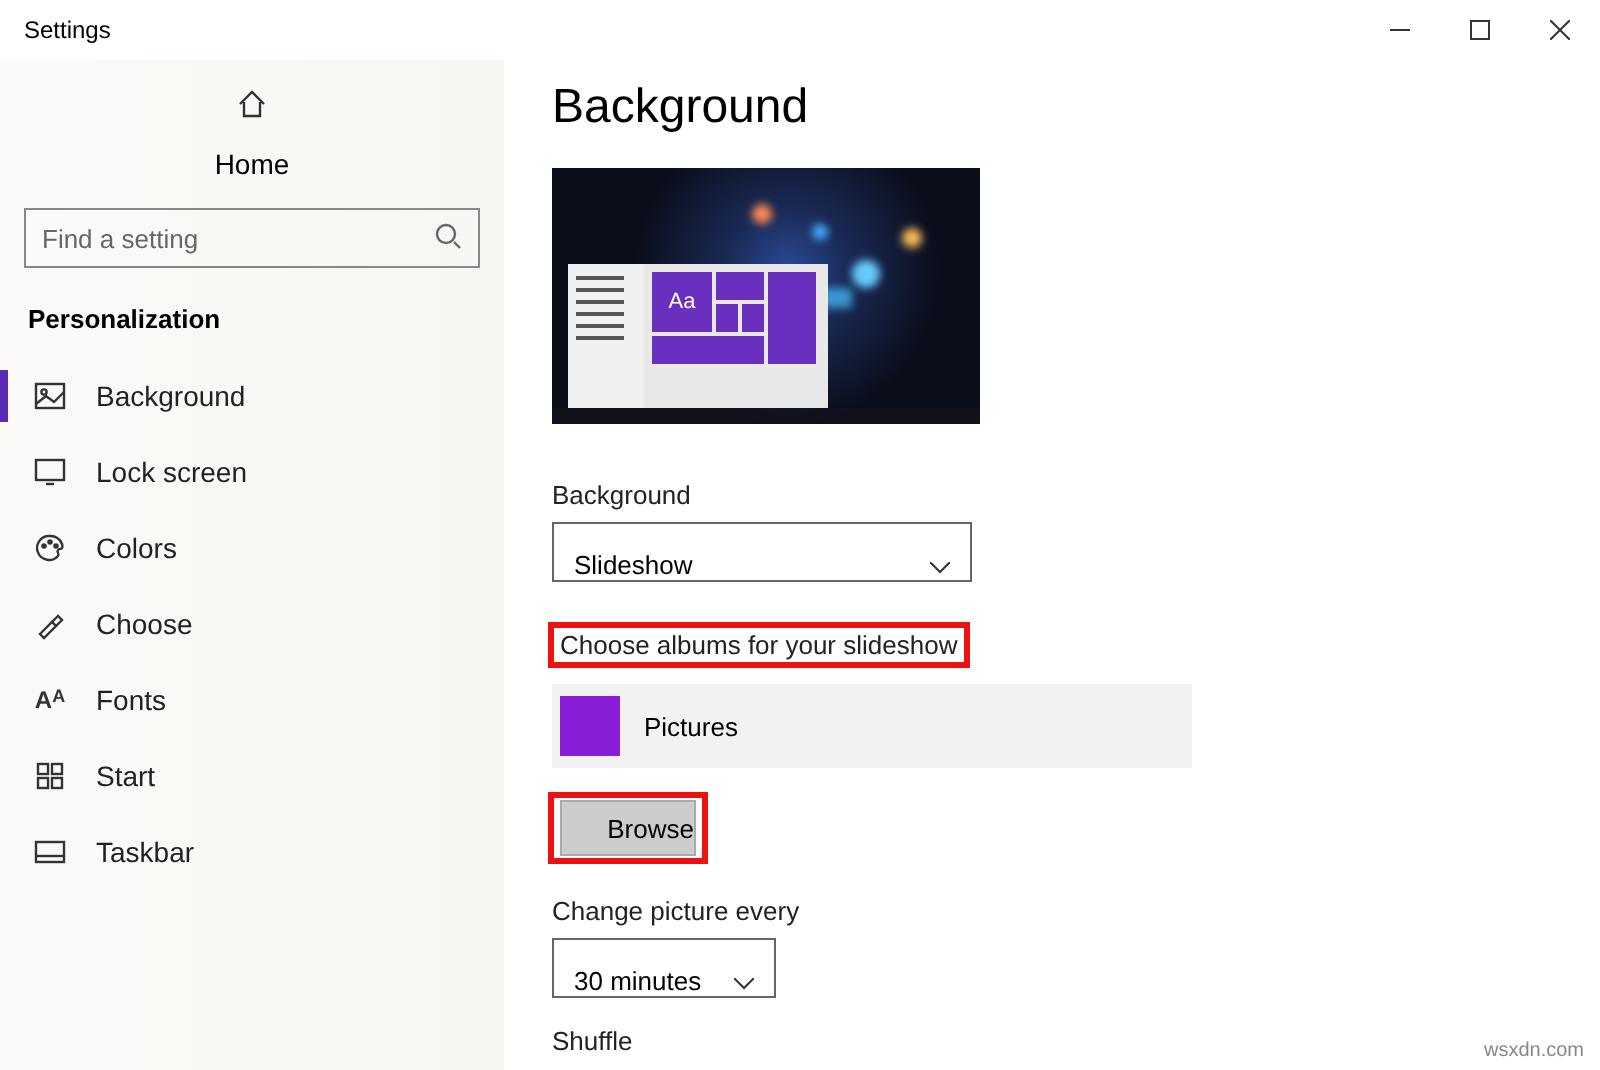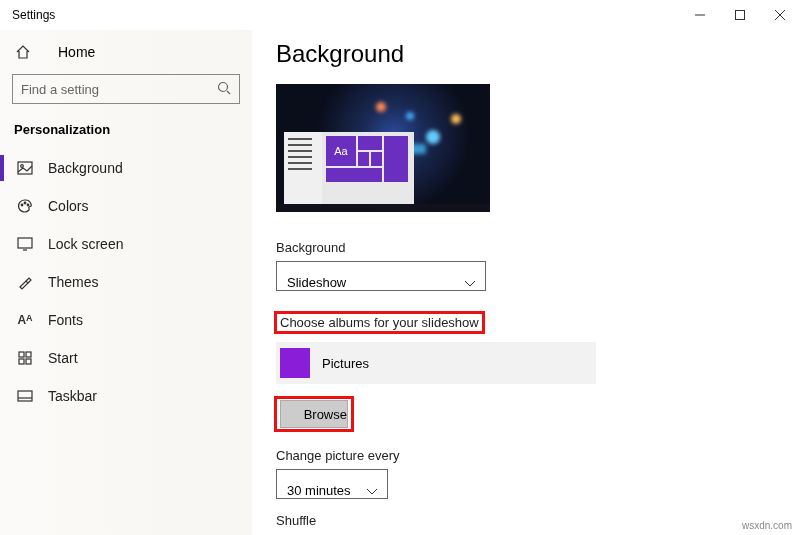--- a/index.html
+++ b/index.html
@@ -4,21 +4,21 @@
 <style>
 * { margin: 0; padding: 0; box-sizing: border-box; font-family: "Segoe UI", sans-serif; }
 body { width: 800px; height: 535px; background: #fff; overflow: hidden; position: relative; }
 
 .titlebar { display: flex; align-items: center; height: 30px; padding-left: 12px; font-size: 12px; }
 .titlebar-spacer { flex: 1; }
 .win-btn { width: 40px; height: 30px; display: flex; align-items: center; justify-content: center; color: #333; cursor: default; }
 
 .layout { display: flex; height: calc(100% - 30px); }
 .sidebar { width: 252px; padding: 6px 10px 0 10px; background: linear-gradient(to right, #fbfaf8, #f7f6f2); }
-.home-row { display: flex; align-items: center; gap: 26px; padding: 8px 4px 10px 4px; font-size: 14px; }
+.home-row { display: flex; align-items: center; gap: 14px; padding: 8px 4px 10px 4px; font-size: 14px; flex-direction: column; }
 .search-box { display: flex; align-items: center; justify-content: space-between; border: 1px solid #888; height: 30px; padding: 0 8px; margin: 4px 2px 14px 2px; font-size: 13px; color: #666; text-align: right; }
 .group-label { font-size: 13px; font-weight: 600; padding: 4px 4px 12px 4px; }
 .nav-item { position: relative; display: flex; align-items: center; gap: 14px; height: 38px; padding-left: 6px; font-size: 14px; color: #222; }
 .nav-item.active::before { content: ""; position: absolute; left: -10px; top: 6px; bottom: 6px; width: 4px; background: #5b2ab5; }
 .nav-icon { width: 18px; display: flex; justify-content: center; color: #333; }
 
 .content { flex: 1; padding: 10px 0 0 24px; overflow: hidden; }
 .page-title { font-size: 24px; font-weight: 400; margin-bottom: 16px; }
 
 .preview { width: 214px; height: 128px; position: relative; background: #0a0d1a; margin-bottom: 28px; overflow: hidden; }
@@ -95,46 +95,46 @@
           <svg width="16" height="14" viewBox="0 0 16 14" fill="none" stroke="#333" stroke-width="1.2">
             <rect x="1" y="1" width="14" height="12"></rect>
             <circle cx="5" cy="5" r="1.3"></circle>
             <path d="M1 11 L6 7 L10 10 L15 5"></path>
           </svg>
         </span>
       <span>Background</span>
     </div>
     <div class="nav-item">
       <span class="nav-icon">
+          <svg width="16" height="14" viewBox="0 0 16 14" fill="none" stroke="#333" stroke-width="1.2">
+            <rect x="1" y="1" width="14" height="10"></rect>
+            <line x1="6" y1="13" x2="10" y2="13"></line>
+          </svg>
+        </span>
+      <span>Lock screen</span>
+    </div>
+    <div class="nav-item">
+      <span class="nav-icon">
           <svg width="16" height="16" viewBox="0 0 16 16" fill="none" stroke="#333" stroke-width="1.2">
             <path d="M8 2a6 6 0 1 0 4 10c1-1-1-2 0-3s3 0 2-3a6 6 0 0 0-6-4z"></path>
             <circle cx="5" cy="7" r="0.8" fill="#333"></circle>
             <circle cx="8" cy="5" r="0.8" fill="#333"></circle>
             <circle cx="11" cy="7" r="0.8" fill="#333"></circle>
           </svg>
         </span>
       <span>Colors</span>
     </div>
     <div class="nav-item">
       <span class="nav-icon">
-          <svg width="16" height="14" viewBox="0 0 16 14" fill="none" stroke="#333" stroke-width="1.2">
-            <rect x="1" y="1" width="14" height="10"></rect>
-            <line x1="6" y1="13" x2="10" y2="13"></line>
-          </svg>
-        </span>
-      <span>Lock screen</span>
-    </div>
-    <div class="nav-item">
-      <span class="nav-icon">
           <svg width="16" height="16" viewBox="0 0 16 16" fill="none" stroke="#333" stroke-width="1.2">
             <path d="M3 13 L9 7 L11 9 L5 15z"></path>
             <path d="M9 7 L12 4 L14 6 L11 9"></path>
           </svg>
         </span>
-      <span>Themes</span>
+      <span>Choose</span>
     </div>
     <div class="nav-item">
       <span class="nav-icon" style="font-size:12px;font-weight:600">A<span style="font-size:9px">A</span></span>
       <span>Fonts</span>
     </div>
     <div class="nav-item">
       <span class="nav-icon">
           <svg width="14" height="14" viewBox="0 0 14 14" fill="none" stroke="#333" stroke-width="1.2">
             <rect x="1" y="1" width="5" height="5"></rect>
             <rect x="8" y="1" width="5" height="5"></rect>

